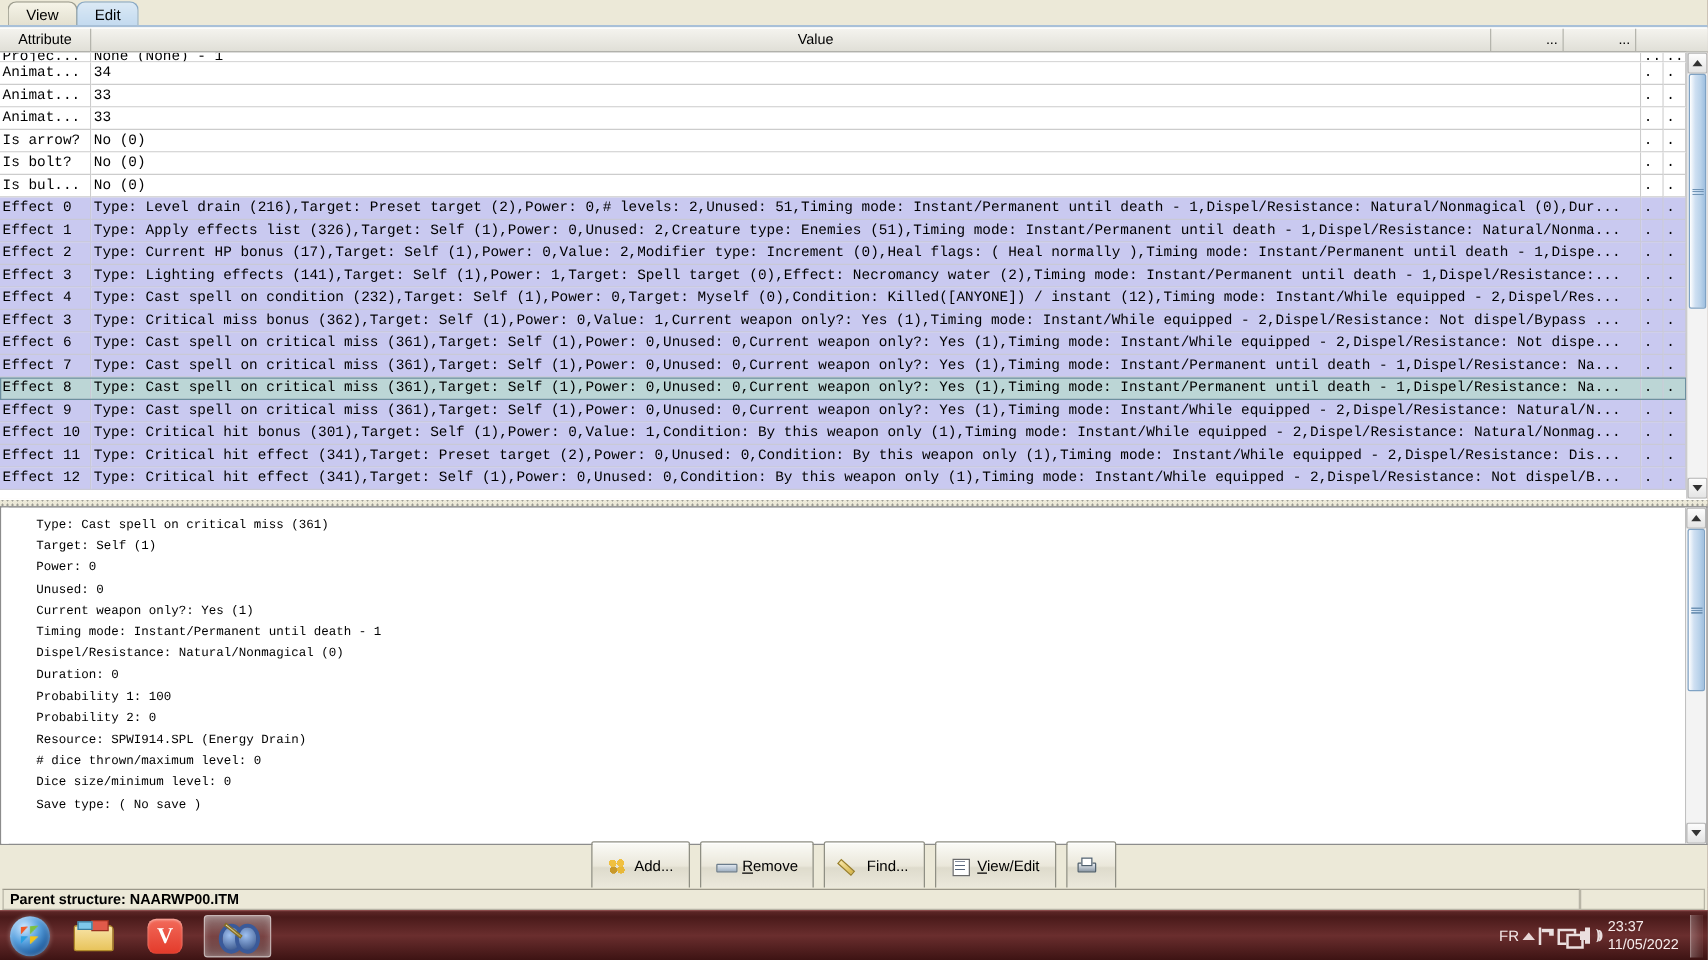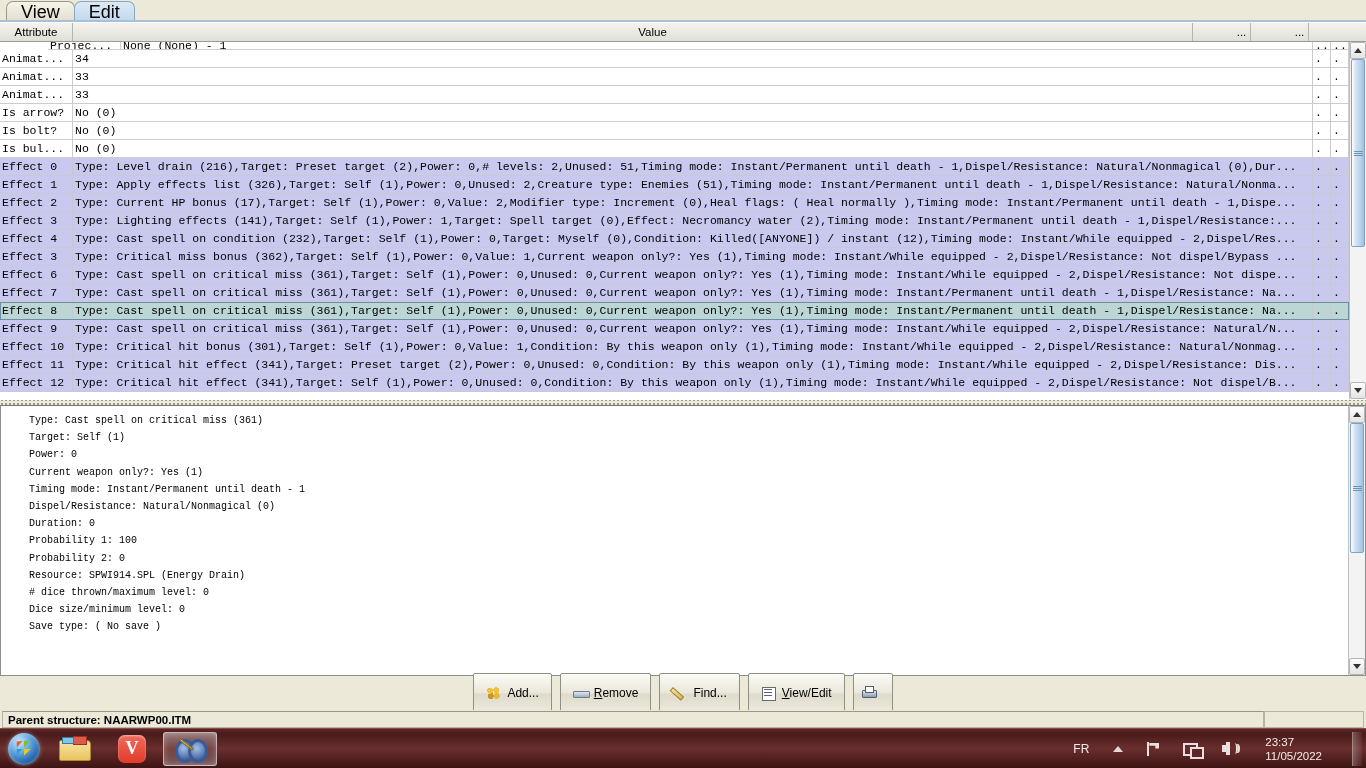--- a/index.html
+++ b/index.html
@@ -56,21 +56,21 @@
 
   
   #tabstrip {
     flex: 0 0 22px; height: 22px; background: #ece9d8;
     display: flex; align-items: flex-end; padding-left: 6px;
     border-bottom: 2px solid #a8c0d8;
     position: relative;
   }
   .tab {
     height: 19px; padding: 0 14px 0 14px; line-height: 21px;
-    font-size: 18px; color: #000;
+    font-size: 12px; color: #000;
     border: 1px solid #9a9a8c; border-bottom: none;
     border-radius: 7px 7px 0 0;
     background: linear-gradient(180deg,#f6f4e8 0%, #e3e0d0 100%);
     margin-right: -1px;
   }
   .tab.active {
     background: linear-gradient(180deg,#dbe9f5 0%, #c3daef 100%);
     border-color: #88a8c4;
     position: relative; z-index: 2;
   }
@@ -107,21 +107,21 @@
   .trow { display: flex; height: 18px; align-items: stretch; }
   .trow .cell {
     border-right: 1px solid #c9c9d6; border-bottom: 1px solid #c9c9d6;
     padding: 0 2px; line-height: 17px; white-space: nowrap; overflow: hidden;
     color: #000;
   }
   .trow.plain .cell { background: #fff; border-right-color:#cccccc; border-bottom-color:#cccccc; }
   .trow.eff   .cell { background: #c9c9f0; }
   .trow.sel   .cell { background: #bcd6d6; }
   .trow.sel   { outline: 1px solid #6d8f9f; outline-offset: -1px; }
-  .trow.partial { height: 8px; overflow: hidden; padding-left: 48px; }
+  .trow.partial { height: 8px; overflow: hidden; }
   .trow.partial .cell { line-height: 8px; }
 
   .cell.col-attr { flex: 0 0 73px; }
   .cell.col-val  { flex: 1 1 auto; }
   .cell.col-x1, .cell.col-x2 { flex: 0 0 18px; text-align: left; color:#000; }
 
   
   .vsb {
     flex: 0 0 17px; width: 17px; background: #f1f1f1;
     border-left: 1px solid #c0c0c0;
@@ -305,21 +305,21 @@
     content:""; position:absolute; left:14px; top:2px; width:14px; height:18px;
     border:3px solid #3a5a9a; border-radius:50%;
     background: radial-gradient(circle at 40% 35%,#9fc0f0,#2e4a80);
   }
   .ic-ni i {
     position:absolute; left:4px; top:6px; width:17px; height:3px;
     background: linear-gradient(90deg,#f6e3a0,#c9a53a);
     transform: rotate(38deg); z-index:3; border:1px solid #8a6f1e;
   }
   #tray {
-    margin-left: auto; display: flex; align-items: center; gap: 22px;
+    margin-left: auto; display: flex; align-items: center; gap: 1px;
     padding-right: 4px; color: #f0e2e2; font-size: 12px;
   }
   #tray .lang { font-size: 12px; color:#f5eaea; margin-right: 2px; }
   #tray .caret { width:0;height:0;border-left:5px solid transparent;border-right:5px solid transparent;border-bottom:6px solid #e8d8d8; }
   .ic-net { width:16px; height:14px; position:relative; }
   .ic-net::before { content:""; position:absolute; left:2px; top:0; width:2px; height:14px; background:#eadede; }
   .ic-net::after { content:""; position:absolute; left:4px; top:1px; width:10px; height:6px; background:#eadede; clip-path: polygon(0 0,100% 0,100% 100%,60% 100%,60% 55%,0 55%); }
   .ic-mon { width:17px; height:14px; position:relative; }
   .ic-mon::before { content:""; position:absolute; left:0; top:1px; width:11px; height:9px; border:2px solid #eadede; }
   .ic-mon::after { content:""; position:absolute; left:7px; top:5px; width:10px; height:8px; border:2px solid #eadede; background:#5c2626; }
@@ -494,20 +494,21 @@
     </div>
   </div>
 
   <div id="splitter"></div>
 
   <div id="detail-outer">
     <div id="detail-text">
         <div class="dl">Type: Cast spell on critical miss (361)</div>
         <div class="dl">Target: Self (1)</div>
         <div class="dl">Power: 0</div>
+        <div class="dl">Unused: 0</div>
         <div class="dl">Current weapon only?: Yes (1)</div>
         <div class="dl">Timing mode: Instant/Permanent until death - 1</div>
         <div class="dl">Dispel/Resistance: Natural/Nonmagical (0)</div>
         <div class="dl">Duration: 0</div>
         <div class="dl">Probability 1: 100</div>
         <div class="dl">Probability 2: 0</div>
         <div class="dl">Resource: SPWI914.SPL (Energy Drain)</div>
         <div class="dl"># dice thrown/maximum level: 0</div>
         <div class="dl">Dice size/minimum level: 0</div>
         <div class="dl">Save type: ( No save )</div>

